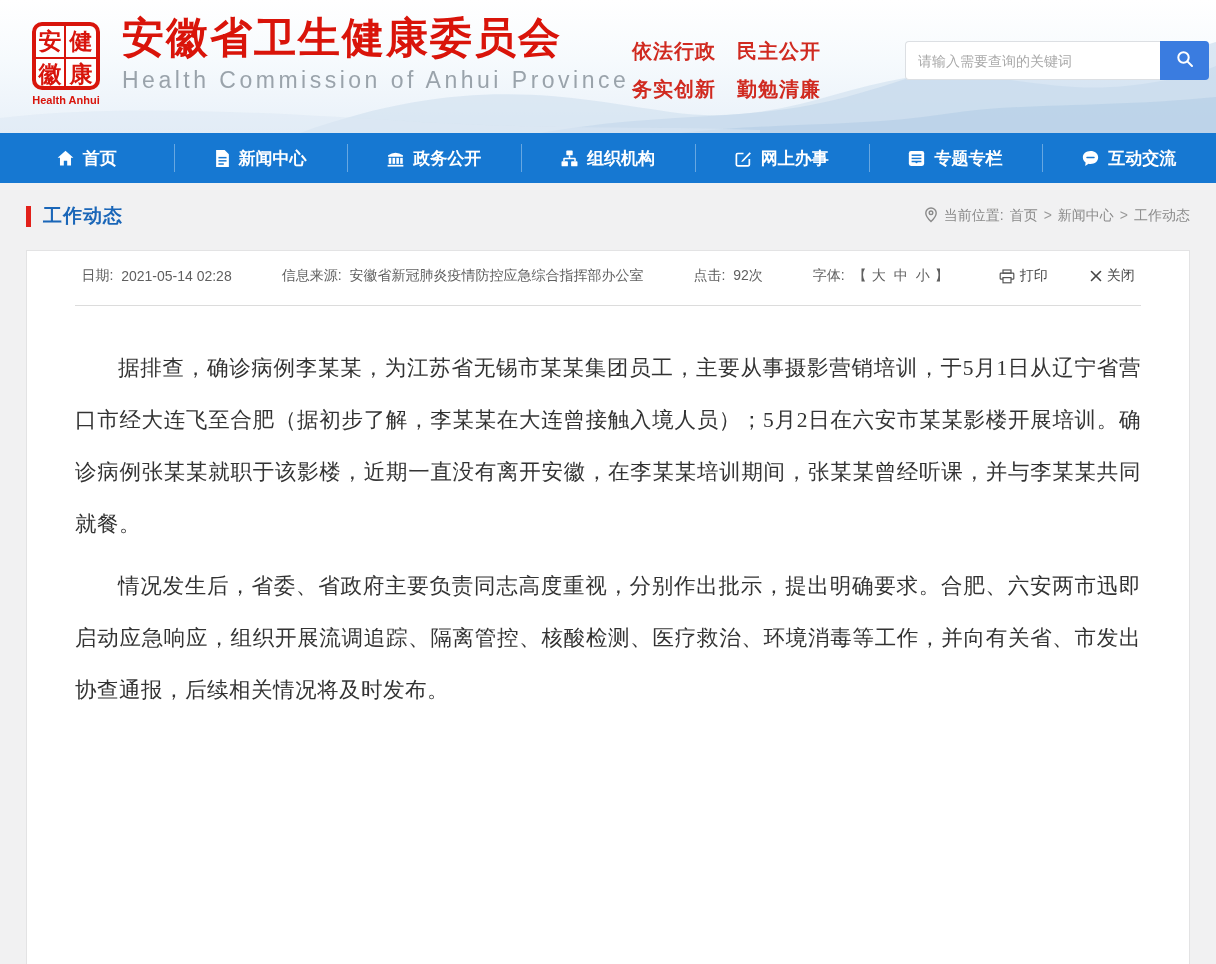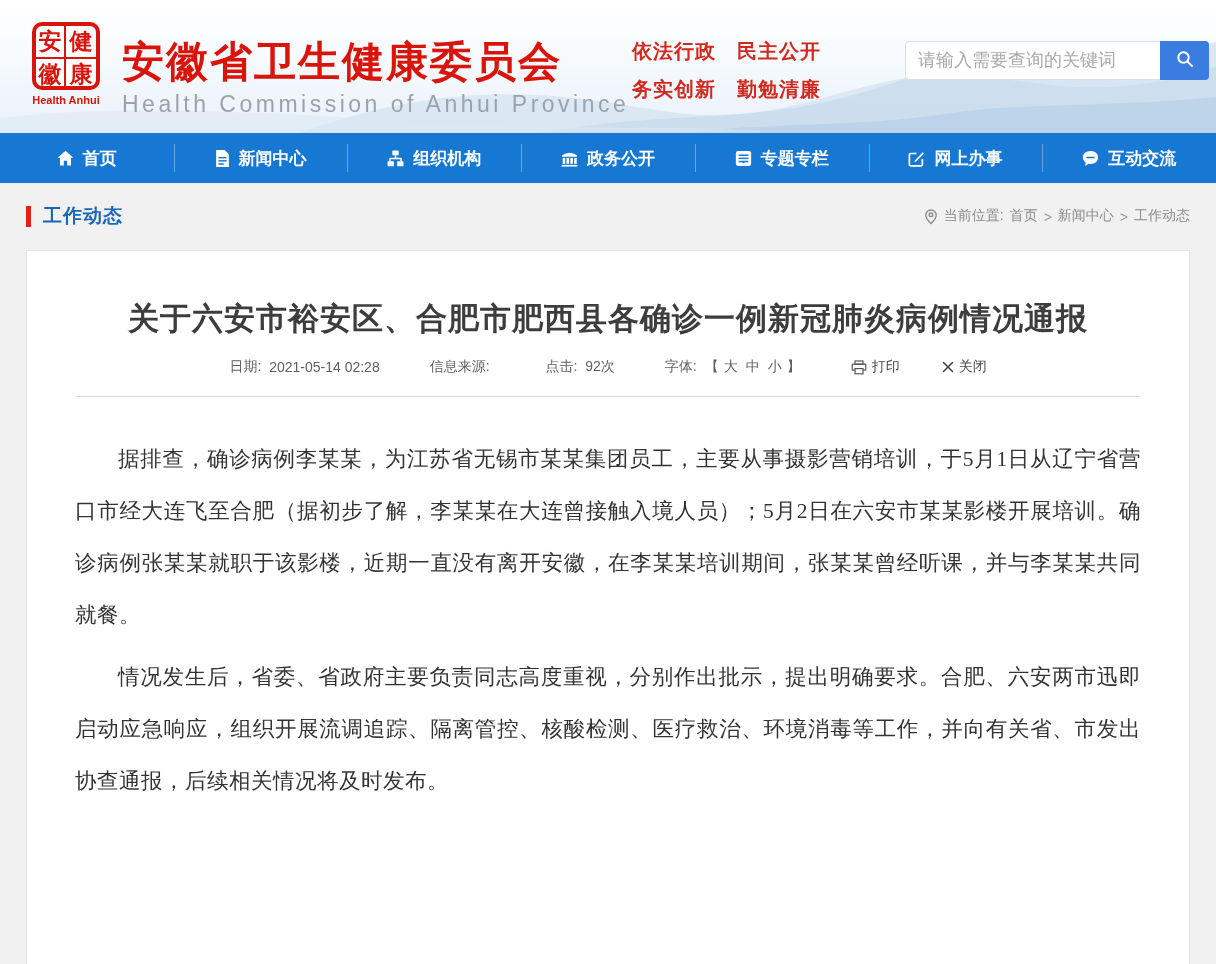--- a/index.html
+++ b/index.html
@@ -24,31 +24,31 @@
   .seal span {
     display:flex; align-items:center; justify-content:center;
     font-size:23px; font-weight:700; color:#d8150c;
     font-family:"Liberation Serif","DejaVu Serif",serif;
   }
   .seal span:nth-child(1){ border-right:2px solid #d8150c; border-bottom:2px solid #d8150c; }
   .seal span:nth-child(2){ border-bottom:2px solid #d8150c; }
   .seal span:nth-child(3){ border-right:2px solid #d8150c; }
   .seal-caption { margin-top:4px; font-size:11px; font-weight:700; color:#d8150c; }
 
-  .site-title-block { position:absolute; left:122px; top:38px; }
+  .site-title-block { position:absolute; left:122px; top:14px; }
   .site-title { font-size:42px; font-weight:700; color:#d9140a; letter-spacing:2px; line-height:48px; }
   .site-subtitle { margin-top:5px; font-size:23px; color:#9aa3ab; letter-spacing:3.5px; font-weight:400; }
 
   .slogan { position:absolute; left:632px; top:32px; color:#d02a20; font-weight:700;
     font-family:"Liberation Serif","DejaVu Serif",serif; font-size:20px; line-height:38px; letter-spacing:1px; }
 
   .search-box { position:absolute; left:905px; top:41px; display:flex; }
   .search-input {
     width:255px; height:39px; border:1px solid #dcdfe3; border-right:none;
-    border-radius:4px 0 0 4px; background:#fff; padding:0 12px; font-size:18px; color:#555; outline:none;
+    border-radius:4px 0 0 4px; background:#fff; padding:0 12px; font-size:14px; color:#555; outline:none;
   }
   .search-input::placeholder { color:#a9a9a9; }
   .search-button {
     width:49px; height:39px; background:#3a7ce0; border:none; border-radius:0 4px 4px 0;
     display:flex; align-items:center; justify-content:center; cursor:pointer;
   }
 
   
   .main-nav {
     position:absolute; top:133px; left:0; width:1216px; height:50px;
@@ -62,21 +62,21 @@
     content:""; position:absolute; left:0; top:11px; width:1px; height:28px; background:rgba(255,255,255,0.35);
   }
   .nav-item svg { display:block; }
 
   
   .crumb-row { position:absolute; top:183px; left:26px; width:1164px; height:66px;
     display:flex; align-items:center; justify-content:space-between;gap:32px; }
   .section-head { display:flex; align-items:center; }
   .section-bar { width:5px; height:21px; background:#e2201a; margin-right:12px; }
   .section-title { font-size:19px; font-weight:700; color:#1a66b8; letter-spacing:1px; }
-  .crumb { display:flex; align-items:flex-end; gap:6px; font-size:14px; color:#8a8a8a; }
+  .crumb { display:flex; align-items:flex-start; gap:6px; font-size:14px; color:#8a8a8a; }
   .crumb a { color:#8a8a8a; text-decoration:none; cursor:pointer; }
   .crumb .sep { color:#9a9a9a; }
 
   
   .article-card {
     position:absolute; top:250px; left:26px; width:1164px; height:760px;
     background:#fff; border:1px solid #e3e3e4;
   }
   .article-title {
     margin:44px 80px 0; text-align:center;
@@ -160,61 +160,61 @@
             <path d="M1 0 h8 l4 4 v12 H1 Z"></path>
             <rect x="3.2" y="6.5" width="7.6" height="1.4" fill="#1678d2"></rect>
             <rect x="3.2" y="9.5" width="7.6" height="1.4" fill="#1678d2"></rect>
             <rect x="3.2" y="12.5" width="5" height="1.4" fill="#1678d2"></rect>
           </svg>
       </span>
       <span>新闻中心</span>
     </div>
     <div class="nav-item">
       <span>
-        <svg width="17" height="17" viewBox="0 0 16 16" fill="#fff" stroke="none">
-            <rect x="5" y="0.5" width="6" height="4.5" rx="0.8"></rect>
-            <rect x="0.5" y="10.5" width="6" height="4.8" rx="0.8"></rect>
-            <rect x="9.5" y="10.5" width="6" height="4.8" rx="0.8"></rect>
-            <path d="M7.3 5h1.4v2.4H13a0.9 0.9 0 0 1 .9 .9V10.5H12.5V8.8H3.5v1.7H2.1V8.3a0.9 0.9 0 0 1 .9-.9h4.3Z"></path>
-          </svg>
-      </span>
-      <span>组织机构</span>
-    </div>
-    <div class="nav-item">
-      <span>
         <svg width="17" height="17" viewBox="0 0 16 16" fill="#fff">
             <path d="M1 5 Q8 0.2 15 5 V6.4 H1 Z"></path>
             <rect x="1.6" y="7.4" width="2.4" height="5.6"></rect>
             <rect x="5.2" y="7.4" width="2.4" height="5.6"></rect>
             <rect x="8.8" y="7.4" width="2.4" height="5.6"></rect>
             <rect x="12.4" y="7.4" width="2.4" height="5.6"></rect>
             <rect x="0.6" y="14" width="14.8" height="1.6"></rect>
           </svg>
       </span>
       <span>政务公开</span>
     </div>
     <div class="nav-item">
       <span>
+        <svg width="17" height="17" viewBox="0 0 16 16" fill="#fff" stroke="none">
+            <rect x="5" y="0.5" width="6" height="4.5" rx="0.8"></rect>
+            <rect x="0.5" y="10.5" width="6" height="4.8" rx="0.8"></rect>
+            <rect x="9.5" y="10.5" width="6" height="4.8" rx="0.8"></rect>
+            <path d="M7.3 5h1.4v2.4H13a0.9 0.9 0 0 1 .9 .9V10.5H12.5V8.8H3.5v1.7H2.1V8.3a0.9 0.9 0 0 1 .9-.9h4.3Z"></path>
+          </svg>
+      </span>
+      <span>组织机构</span>
+    </div>
+    <div class="nav-item">
+      <span>
+        <svg width="17" height="17" viewBox="0 0 16 16" fill="none" stroke="#fff" stroke-width="1.6">
+            <path d="M13.5 8.5 V13.7 a1.2 1.2 0 0 1 -1.2 1.2 H2.5 a1.2 1.2 0 0 1 -1.2 -1.2 V4.5 a1.2 1.2 0 0 1 1.2 -1.2 H8"></path>
+            <path d="M6.5 9.8 L13.8 2.2 L15 3.4 L7.6 10.9 L5.9 11.4 Z" fill="#fff" stroke="none"></path>
+          </svg>
+      </span>
+      <span>网上办事</span>
+    </div>
+    <div class="nav-item">
+      <span>
         <svg width="17" height="17" viewBox="0 0 16 16" fill="#fff">
             <rect x="0.8" y="1" width="14.4" height="14" rx="2"></rect>
             <rect x="3.4" y="4.2" width="9.2" height="1.4" fill="#1678d2"></rect>
             <rect x="3.4" y="7.2" width="9.2" height="1.4" fill="#1678d2"></rect>
             <path d="M3.4 10.2 h9.2 v1.4 h-3.4 q-1.2 1.6 -2.4 0 h-3.4 Z" fill="#1678d2"></path>
           </svg>
       </span>
       <span>专题专栏</span>
-    </div>
-    <div class="nav-item">
-      <span>
-        <svg width="17" height="17" viewBox="0 0 16 16" fill="none" stroke="#fff" stroke-width="1.6">
-            <path d="M13.5 8.5 V13.7 a1.2 1.2 0 0 1 -1.2 1.2 H2.5 a1.2 1.2 0 0 1 -1.2 -1.2 V4.5 a1.2 1.2 0 0 1 1.2 -1.2 H8"></path>
-            <path d="M6.5 9.8 L13.8 2.2 L15 3.4 L7.6 10.9 L5.9 11.4 Z" fill="#fff" stroke="none"></path>
-          </svg>
-      </span>
-      <span>网上办事</span>
     </div>
     <div class="nav-item">
       <span>
         <svg width="17" height="17" viewBox="0 0 16 16" fill="#fff">
             <path d="M8 1 C3.9 1 0.8 3.6 0.8 7 c0 1.9 1 3.6 2.6 4.7 L3 15 l3.2 -2.1 c0.6 0.1 1.2 0.2 1.8 0.2 c4.1 0 7.2 -2.6 7.2 -6.1 S12.1 1 8 1 Z"></path>
             <rect x="4" y="6.3" width="8" height="1.5" rx="0.7" fill="#1678d2"></rect>
           </svg>
       </span>
       <span>互动交流</span>
     </div>
@@ -235,29 +235,28 @@
       <span>当前位置:</span>
       <a>首页</a>
       <span class="sep">&gt;</span>
       <a>新闻中心</a>
       <span class="sep">&gt;</span>
       <a>工作动态</a>
     </div>
   </div>
 
   <div class="article-card">
-    <h1 class="article-title">关于六安市裕安区、合肥市肥西县各确诊一例新冠肺炎病例情况通报</h1>
 
     <div class="article-meta">
       <span class="meta-group">
         <span>日期:</span>&nbsp;<span>2021-05-14 02:28</span>
       </span>
       <span class="meta-gap"></span>
       <span class="meta-group">
-        <span>信息来源:</span>&nbsp;
+        <span>信息来源:</span>&nbsp;<span>安徽省新冠肺炎疫情防控应急综合指挥部办公室</span>
       </span>
       <span class="meta-gap"></span>
       <span class="meta-group">
         <span>点击:</span>&nbsp;<span>92次</span>
       </span>
       <span class="meta-gap"></span>
       <span class="meta-group">
         <span>字体:</span>&nbsp;<span>【</span><span class="font-opt">大</span><span class="font-opt">中</span><span class="font-opt">小</span><span>】</span>
       </span>
       <span class="meta-gap"></span>

